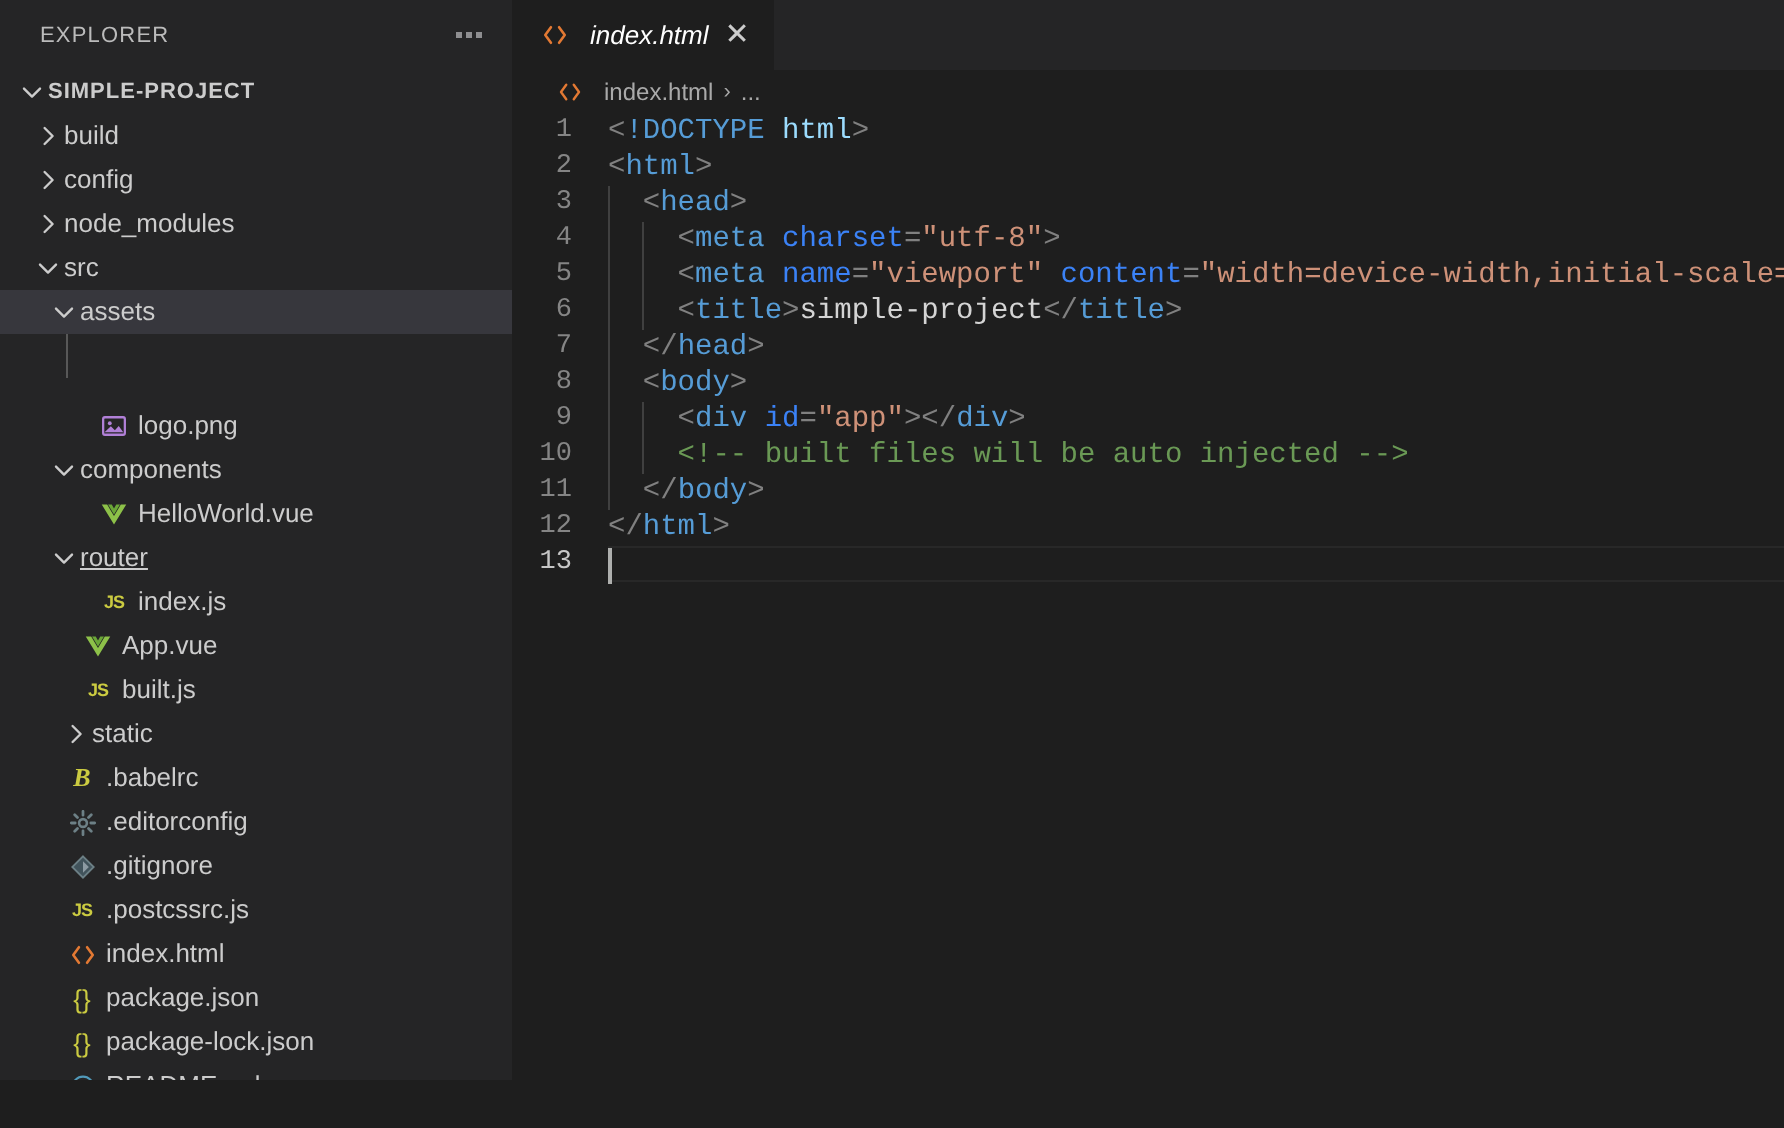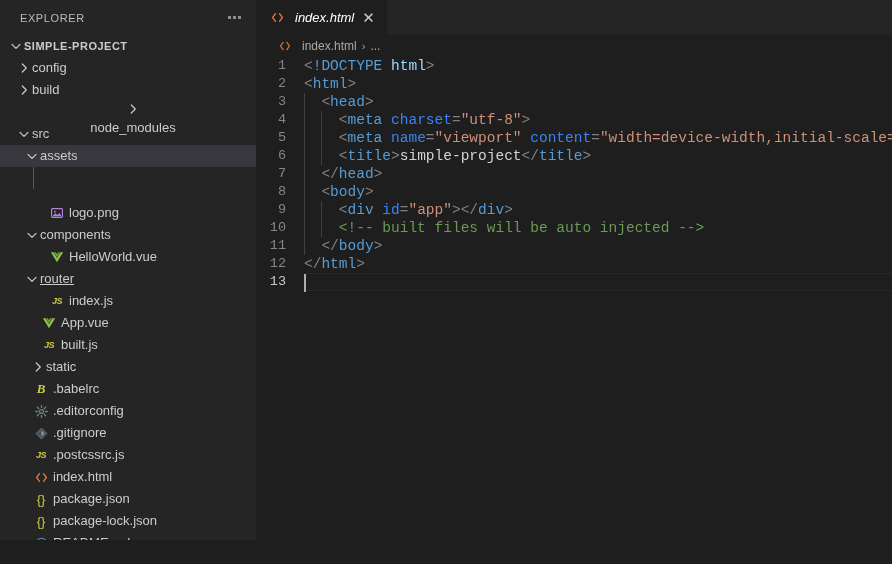--- a/index.html
+++ b/index.html
@@ -77,21 +77,21 @@
   .fic {
     width: 18px; height: 16px;
     display: inline-flex; align-items: center; justify-content: center;
     flex: 0 0 18px;
     margin-right: 3px;
     font-size: 10px;
     font-weight: bold;
     font-family: "Liberation Sans", sans-serif;
   }
   .fic svg { display: block; }
-  .ic-js { color: #cbcb41; font-size: 9px; letter-spacing: -0.5px; font-style: italic; }
+  .ic-js { color: #cbcb41; font-size: 9px; letter-spacing: -0.5px; }
   .ic-json { color: #cbcb41; font-size: 13px; font-weight: normal; }
   .ic-babel { color: #cbcb41; font-size: 13px; font-style: italic; font-family: "Liberation Serif", serif; font-weight: bold; }
 
   
   .guide {
     position: absolute; top: 0; bottom: 0; width: 1px;
     background: #585858;
   }
 
   
@@ -209,31 +209,31 @@
             </svg>
           </span>
           <span class="label">SIMPLE-PROJECT</span>
         </div>
         <div class="row" style="padding-left: 16px;">
           <span class="chev">
             <svg width="16" height="16" viewBox="0 0 16 16">
               <path d="M6.3 4 10.3 8 6.3 12" stroke="#cccccc" stroke-width="1.2" fill="none" stroke-linecap="round" stroke-linejoin="round"></path>
             </svg>
           </span>
+          <span class="label">build</span>
+        </div>
+        <div class="row" style="padding-left: 16px;">
+          <span class="chev">
+            <svg width="16" height="16" viewBox="0 0 16 16">
+              <path d="M6.3 4 10.3 8 6.3 12" stroke="#cccccc" stroke-width="1.2" fill="none" stroke-linecap="round" stroke-linejoin="round"></path>
+            </svg>
+          </span>
           <span class="label">config</span>
         </div>
         <div class="row" style="padding-left: 16px;">
-          <span class="chev">
-            <svg width="16" height="16" viewBox="0 0 16 16">
-              <path d="M6.3 4 10.3 8 6.3 12" stroke="#cccccc" stroke-width="1.2" fill="none" stroke-linecap="round" stroke-linejoin="round"></path>
-            </svg>
-          </span>
-          <span class="label">build</span>
-        </div>
-        <div class="row" style="padding-left: 16px; flex-direction: column;">
           <span class="chev">
             <svg width="16" height="16" viewBox="0 0 16 16">
               <path d="M6.3 4 10.3 8 6.3 12" stroke="#cccccc" stroke-width="1.2" fill="none" stroke-linecap="round" stroke-linejoin="round"></path>
             </svg>
           </span>
           <span class="label">node_modules</span>
         </div>
         <div class="row" style="padding-left: 16px;">
           <span class="chev">
             <svg width="16" height="16" viewBox="0 0 16 16">

